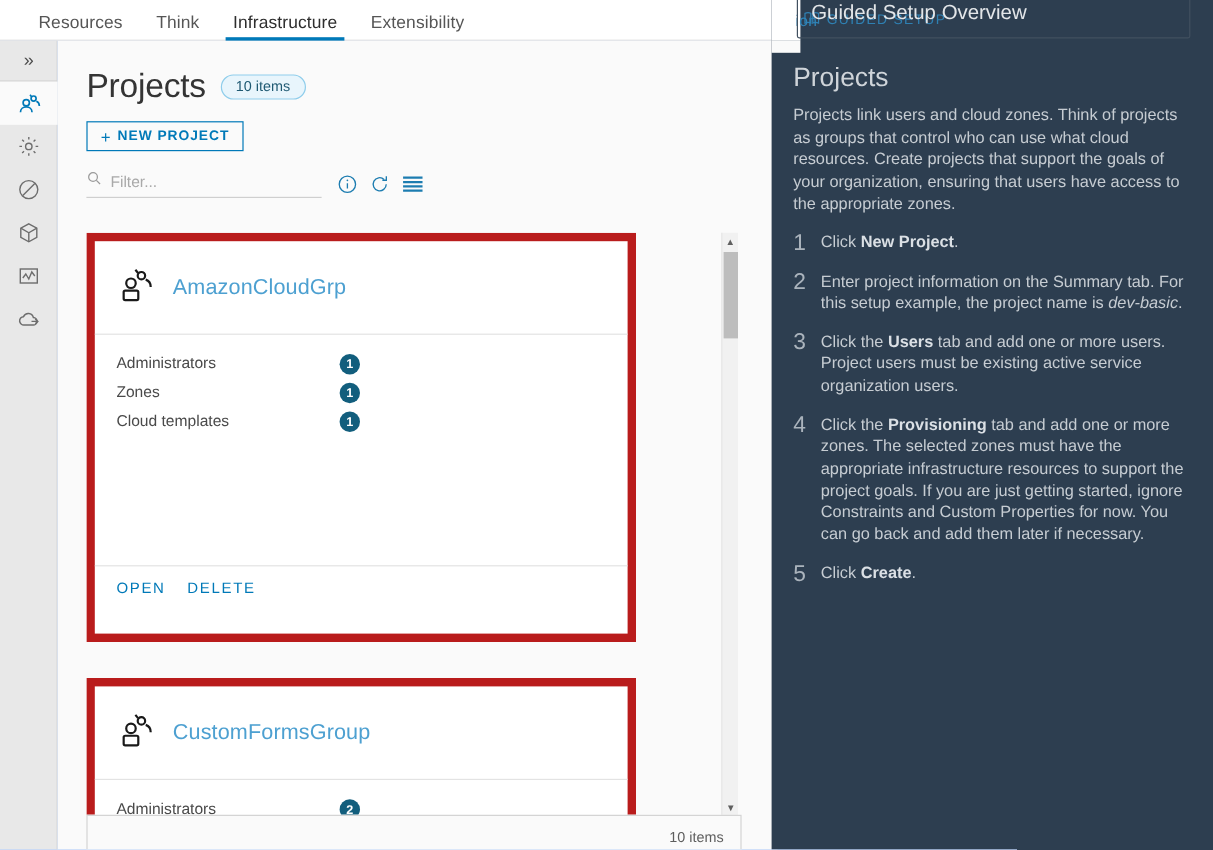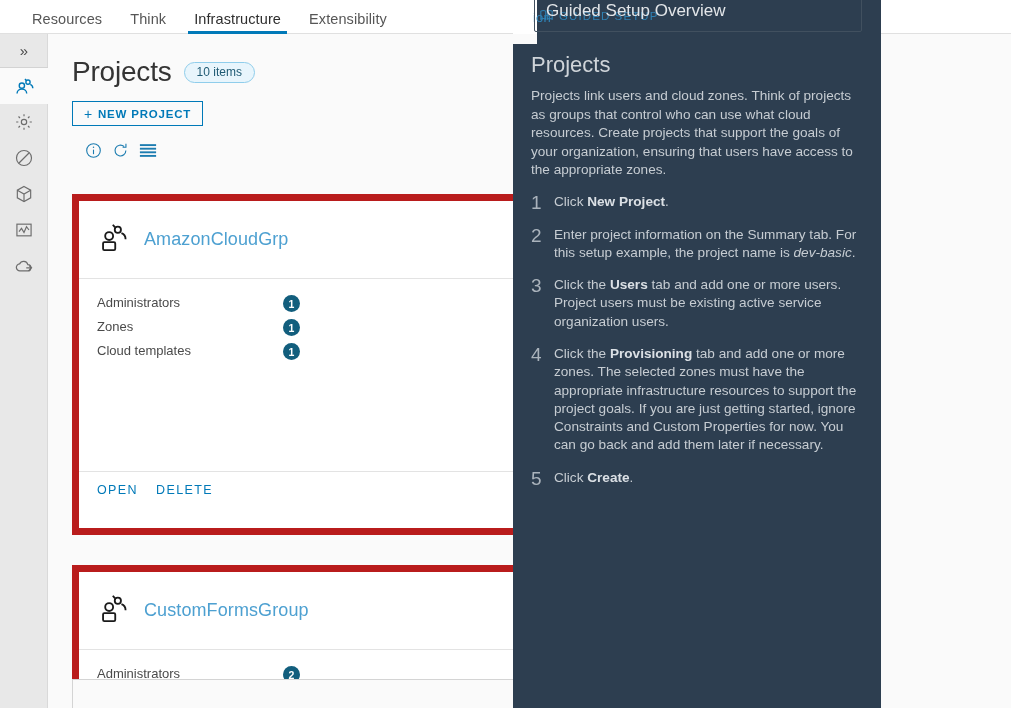--- a/index.html
+++ b/index.html
@@ -4,21 +4,21 @@
 <style>
   * { box-sizing: border-box; margin: 0; padding: 0; }
   html, body {
     width: 1011px; height: 708px;
     font-family: "Liberation Sans", sans-serif;
     background: #fafafa;
     overflow: hidden;
   }
   .app {
     position: relative;
-    width: 881px; height: 708px;
+    width: 1011px; height: 708px;
     background: #3b82f6;
   }
 
   
   .topbar {
     position: absolute; top: 0; left: 0;
     width: 1011px; height: 34px;
     background: #ffffff;
     border-bottom: 1px solid #e0e0e0;
   }
@@ -360,20 +360,29 @@
       </div>
 
       <div class="btn-group">
         <button class="btn">
           <span class="plus">+</span>
           <span>NEW PROJECT</span>
         </button>
       </div>
 
       <div class="filter-row">
+        <div class="filter-wrap">
+          <span>
+            <svg width="13" height="13" viewBox="0 0 20 20" fill="none" stroke="#9a9a9a" stroke-width="1.6">
+              <circle cx="8.5" cy="8.5" r="5.6"></circle>
+                <line x1="12.8" y1="12.8" x2="17.5" y2="17.5"></line>
+            </svg>
+          </span>
+          <input class="filter-input" type="text" placeholder="Filter..." style="">
+        </div>
         <div class="tool-icons">
           <span>
             <svg width="17" height="17" viewBox="0 0 20 20" fill="none" stroke="#1c7cb0" stroke-width="1.3">
               <circle cx="10" cy="10" r="8"></circle>
                 <line x1="10" y1="9" x2="10" y2="14.3"></line>
                 <circle cx="10" cy="6.2" r="0.85" fill="#1c7cb0" stroke="none"></circle>
             </svg>
           </span>
           <span>
             <svg width="17" height="17" viewBox="0 0 20 20" fill="none" stroke="#1c7cb0" stroke-width="1.3">

